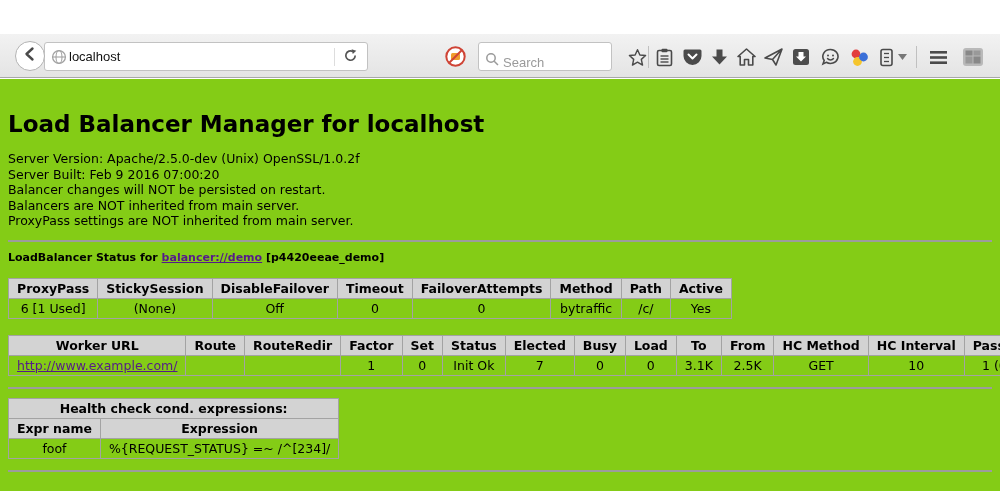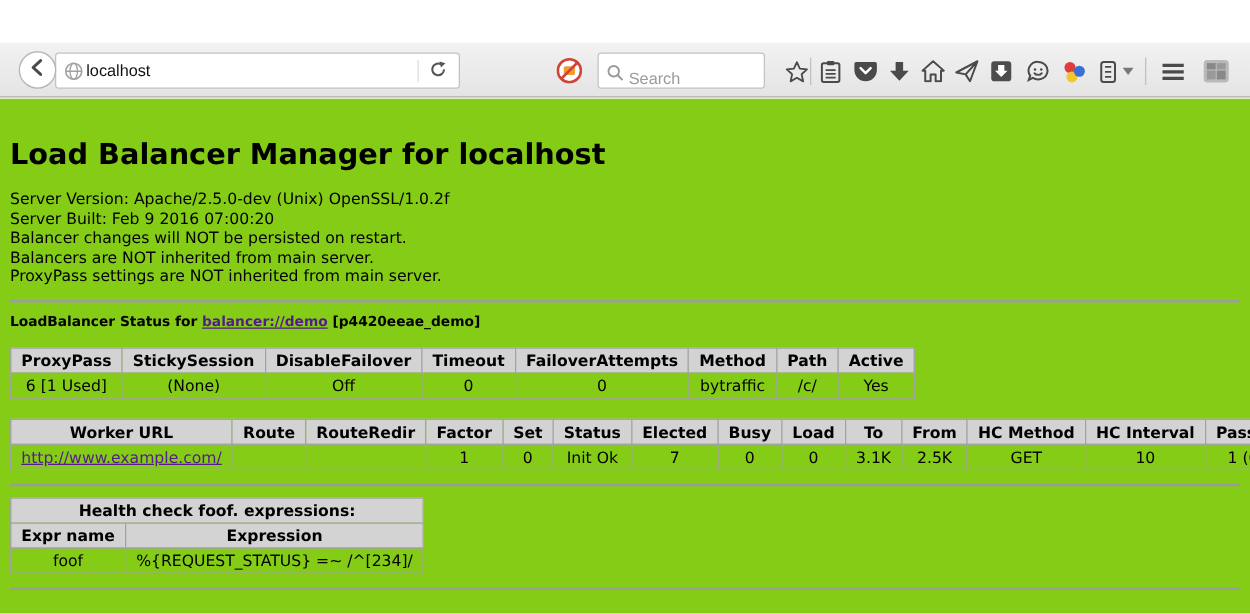--- a/index.html
+++ b/index.html
@@ -310,21 +310,21 @@
 
       </tr>
     </tbody>
       </table>
 
     <hr class="rule">
 
     <table class="grid" id="health-table">
       <tbody>
           <tr>
-        <th colspan="2">Health check foof. expressions:</th>
+        <th colspan="2">Health check cond. expressions:</th>
       </tr>
       <tr>
         <th>Expr name</th>
         <th>Expression</th>
       </tr>
       <tr>
         <td>foof</td>
         <td class="expr">%{REQUEST_STATUS} =~ /^[234]/</td>
       </tr>
     </tbody>

